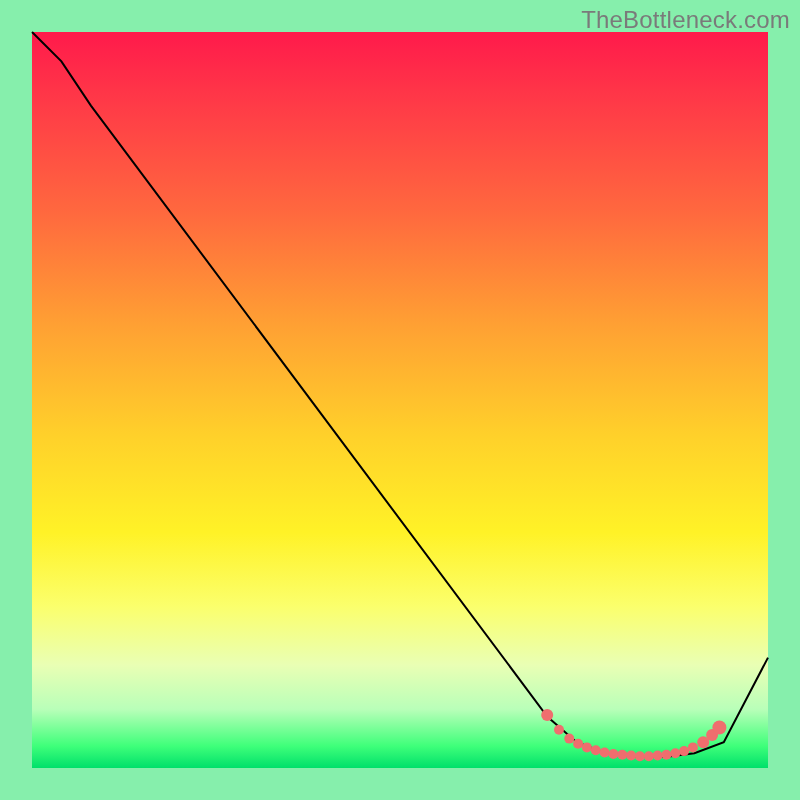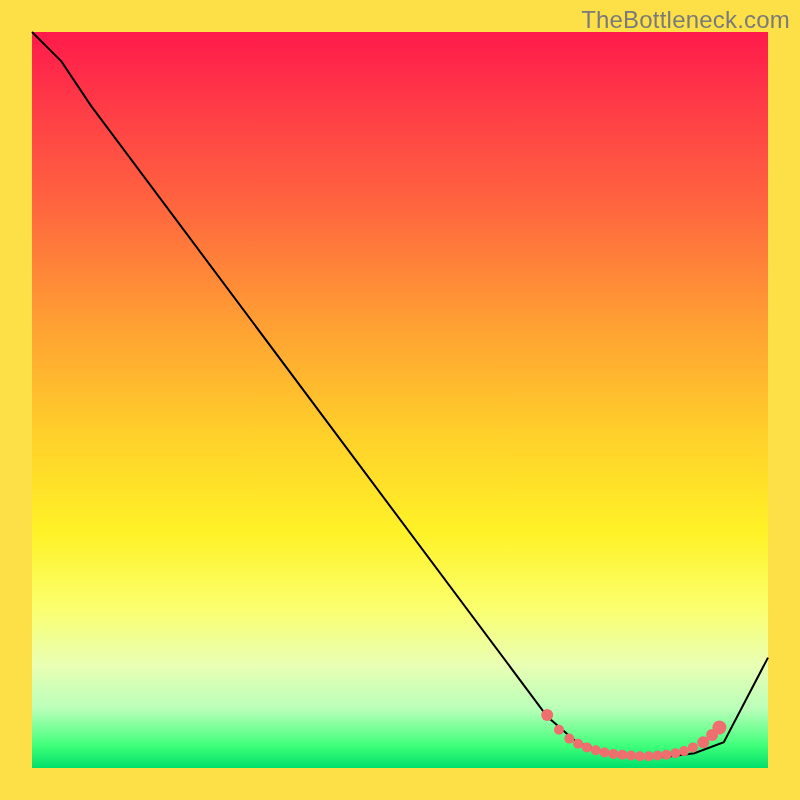--- a/index.html
+++ b/index.html
@@ -8,21 +8,21 @@
     width: 800px;
     height: 800px;
     background: #000;
     font-family: Arial, Helvetica, sans-serif;
     overflow: hidden;
   }
   .frame {
     position: relative;
     width: 800px;
     height: 800px;
-    background: #fde047;
+    background: #86efac;
   }
   .plot {
     position: absolute;
     left: 32px;
     top: 32px;
     width: 736px;
     height: 736px;
     
     background: linear-gradient(
       to bottom,

